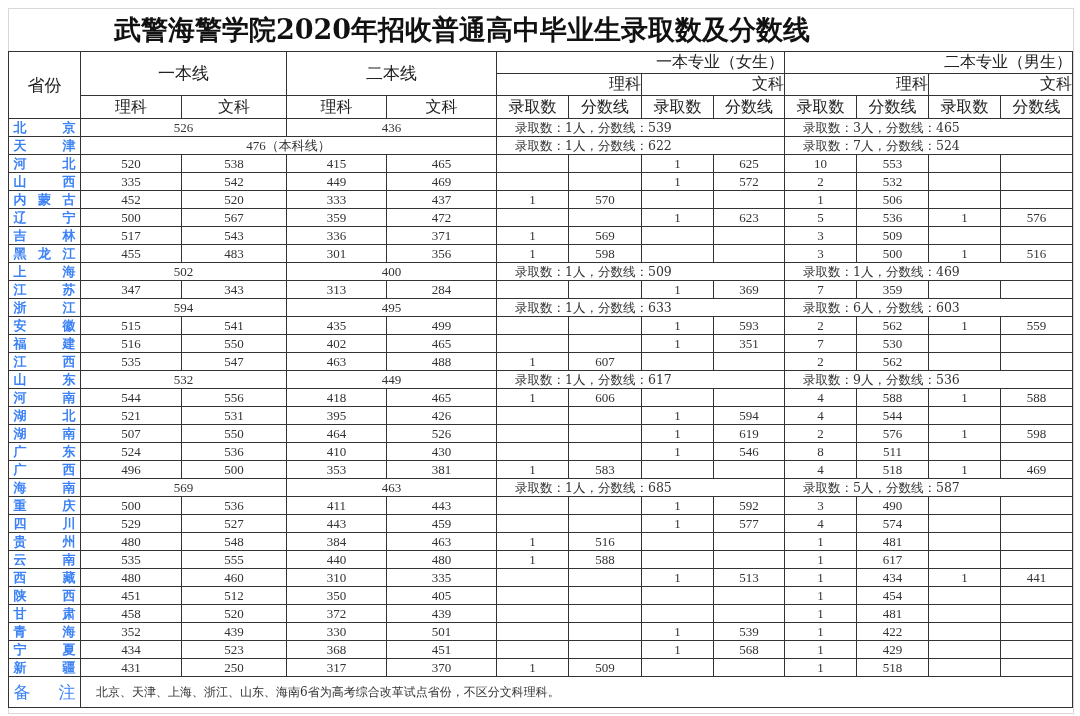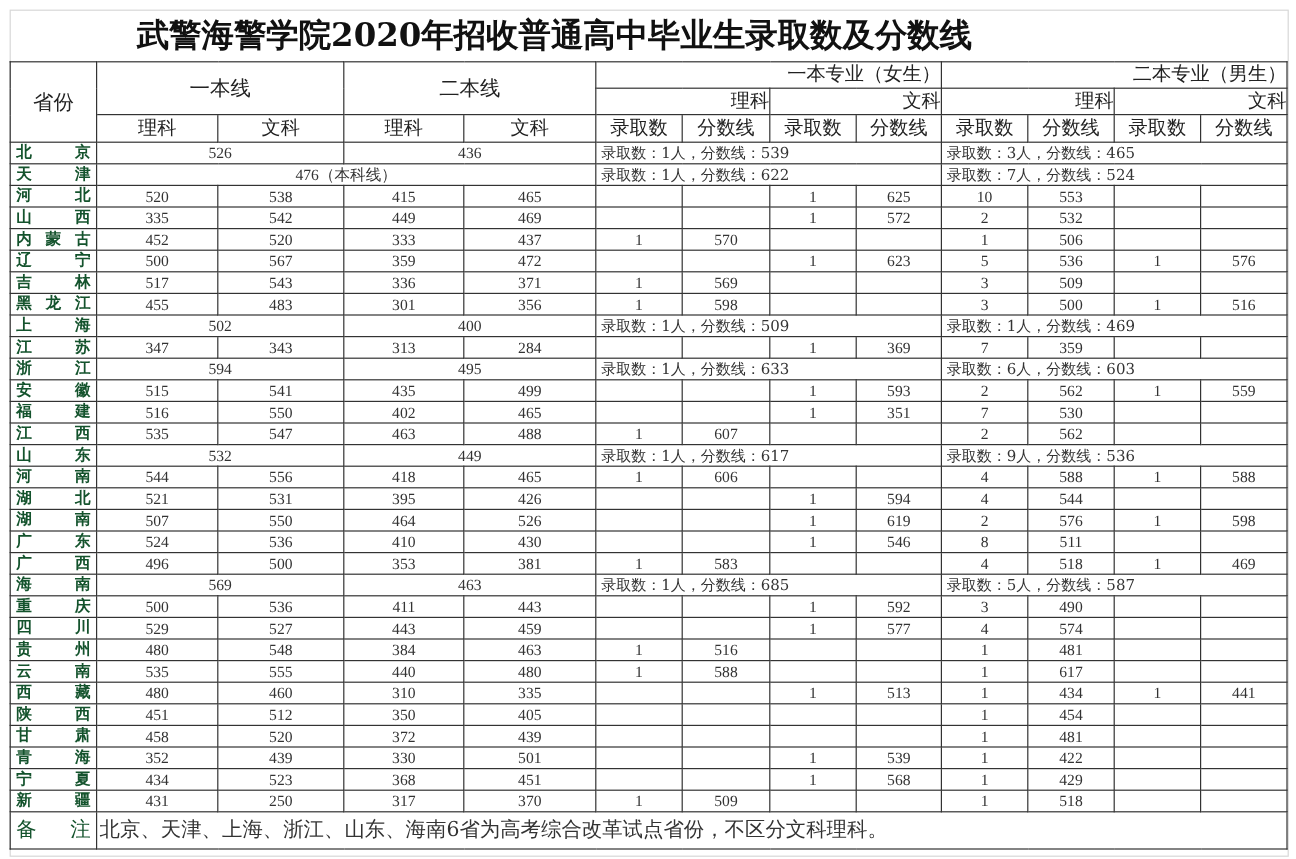--- a/index.html
+++ b/index.html
@@ -6,25 +6,25 @@
   body { width:1080px; height:716px; overflow:hidden; position:relative; font-family:"DejaVu Serif", "Liberation Serif", serif; color:#1a1a1a; }
   .sheet { position:absolute; left:8px; top:8px; width:1064px; height:704px; border:1px solid #d8d8d8; }
   .title { position:absolute; left:0; top:8px; width:924px; height:44px; text-align:center; font-family:"DejaVu Serif", serif; font-weight:bold; font-size:27px; line-height:44px; letter-spacing:0px; color:#111; }
   table { position:absolute; left:8px; top:51px; border-collapse:collapse; table-layout:fixed; width:1064px; }
   td, th { border:1px solid #333; padding:0; text-align:center; font-weight:normal; overflow:hidden; white-space:nowrap; }
   th { font-size:17px; color:#222; }
   .h1 { height:22px; }
   .h2 { height:18px; font-size:16px;text-align:right; }
   .h3 { height:22px; font-size:16px; }
   td { height:17px; font-size:13px; line-height:17px; color:#333; font-family:"Liberation Serif", serif; }
-  td.prov { font-family:"DejaVu Serif", serif; font-size:13px; font-weight:bold; color:#14532d; letter-spacing:0px; }
+  td.prov { font-family:"DejaVu Serif", serif; font-size:13px; font-weight:bold; color:#3b82f6; letter-spacing:0px; }
   td.prov span { display:inline-block; width:62px; text-align:justify; text-align-last:justify; }
-  td.merged-left { text-align:left; padding-left:4px; font-family:"DejaVu Serif", serif; font-size:12.5px; }
+  td.merged-left { text-align:left; padding-left:18px; font-family:"DejaVu Serif", serif; font-size:12.5px; }
   td.note-label { height:30px; font-family:"DejaVu Serif", serif; font-weight:normal; font-size:17px; }
-  td.note-text { text-align:left; padding-left:2px; font-family:"DejaVu Serif", serif; font-size:17px; }
+  td.note-text { text-align:left; padding-left:15px; font-family:"DejaVu Serif", serif; font-size:12px; }
 </style>
 </head>
 <body>
 
 <div class="sheet"></div>
 <div class="title">武警海警学院2020年招收普通高中毕业生录取数及分数线</div>
 
 <table>
   <colgroup>
     <col style="width:72px">

